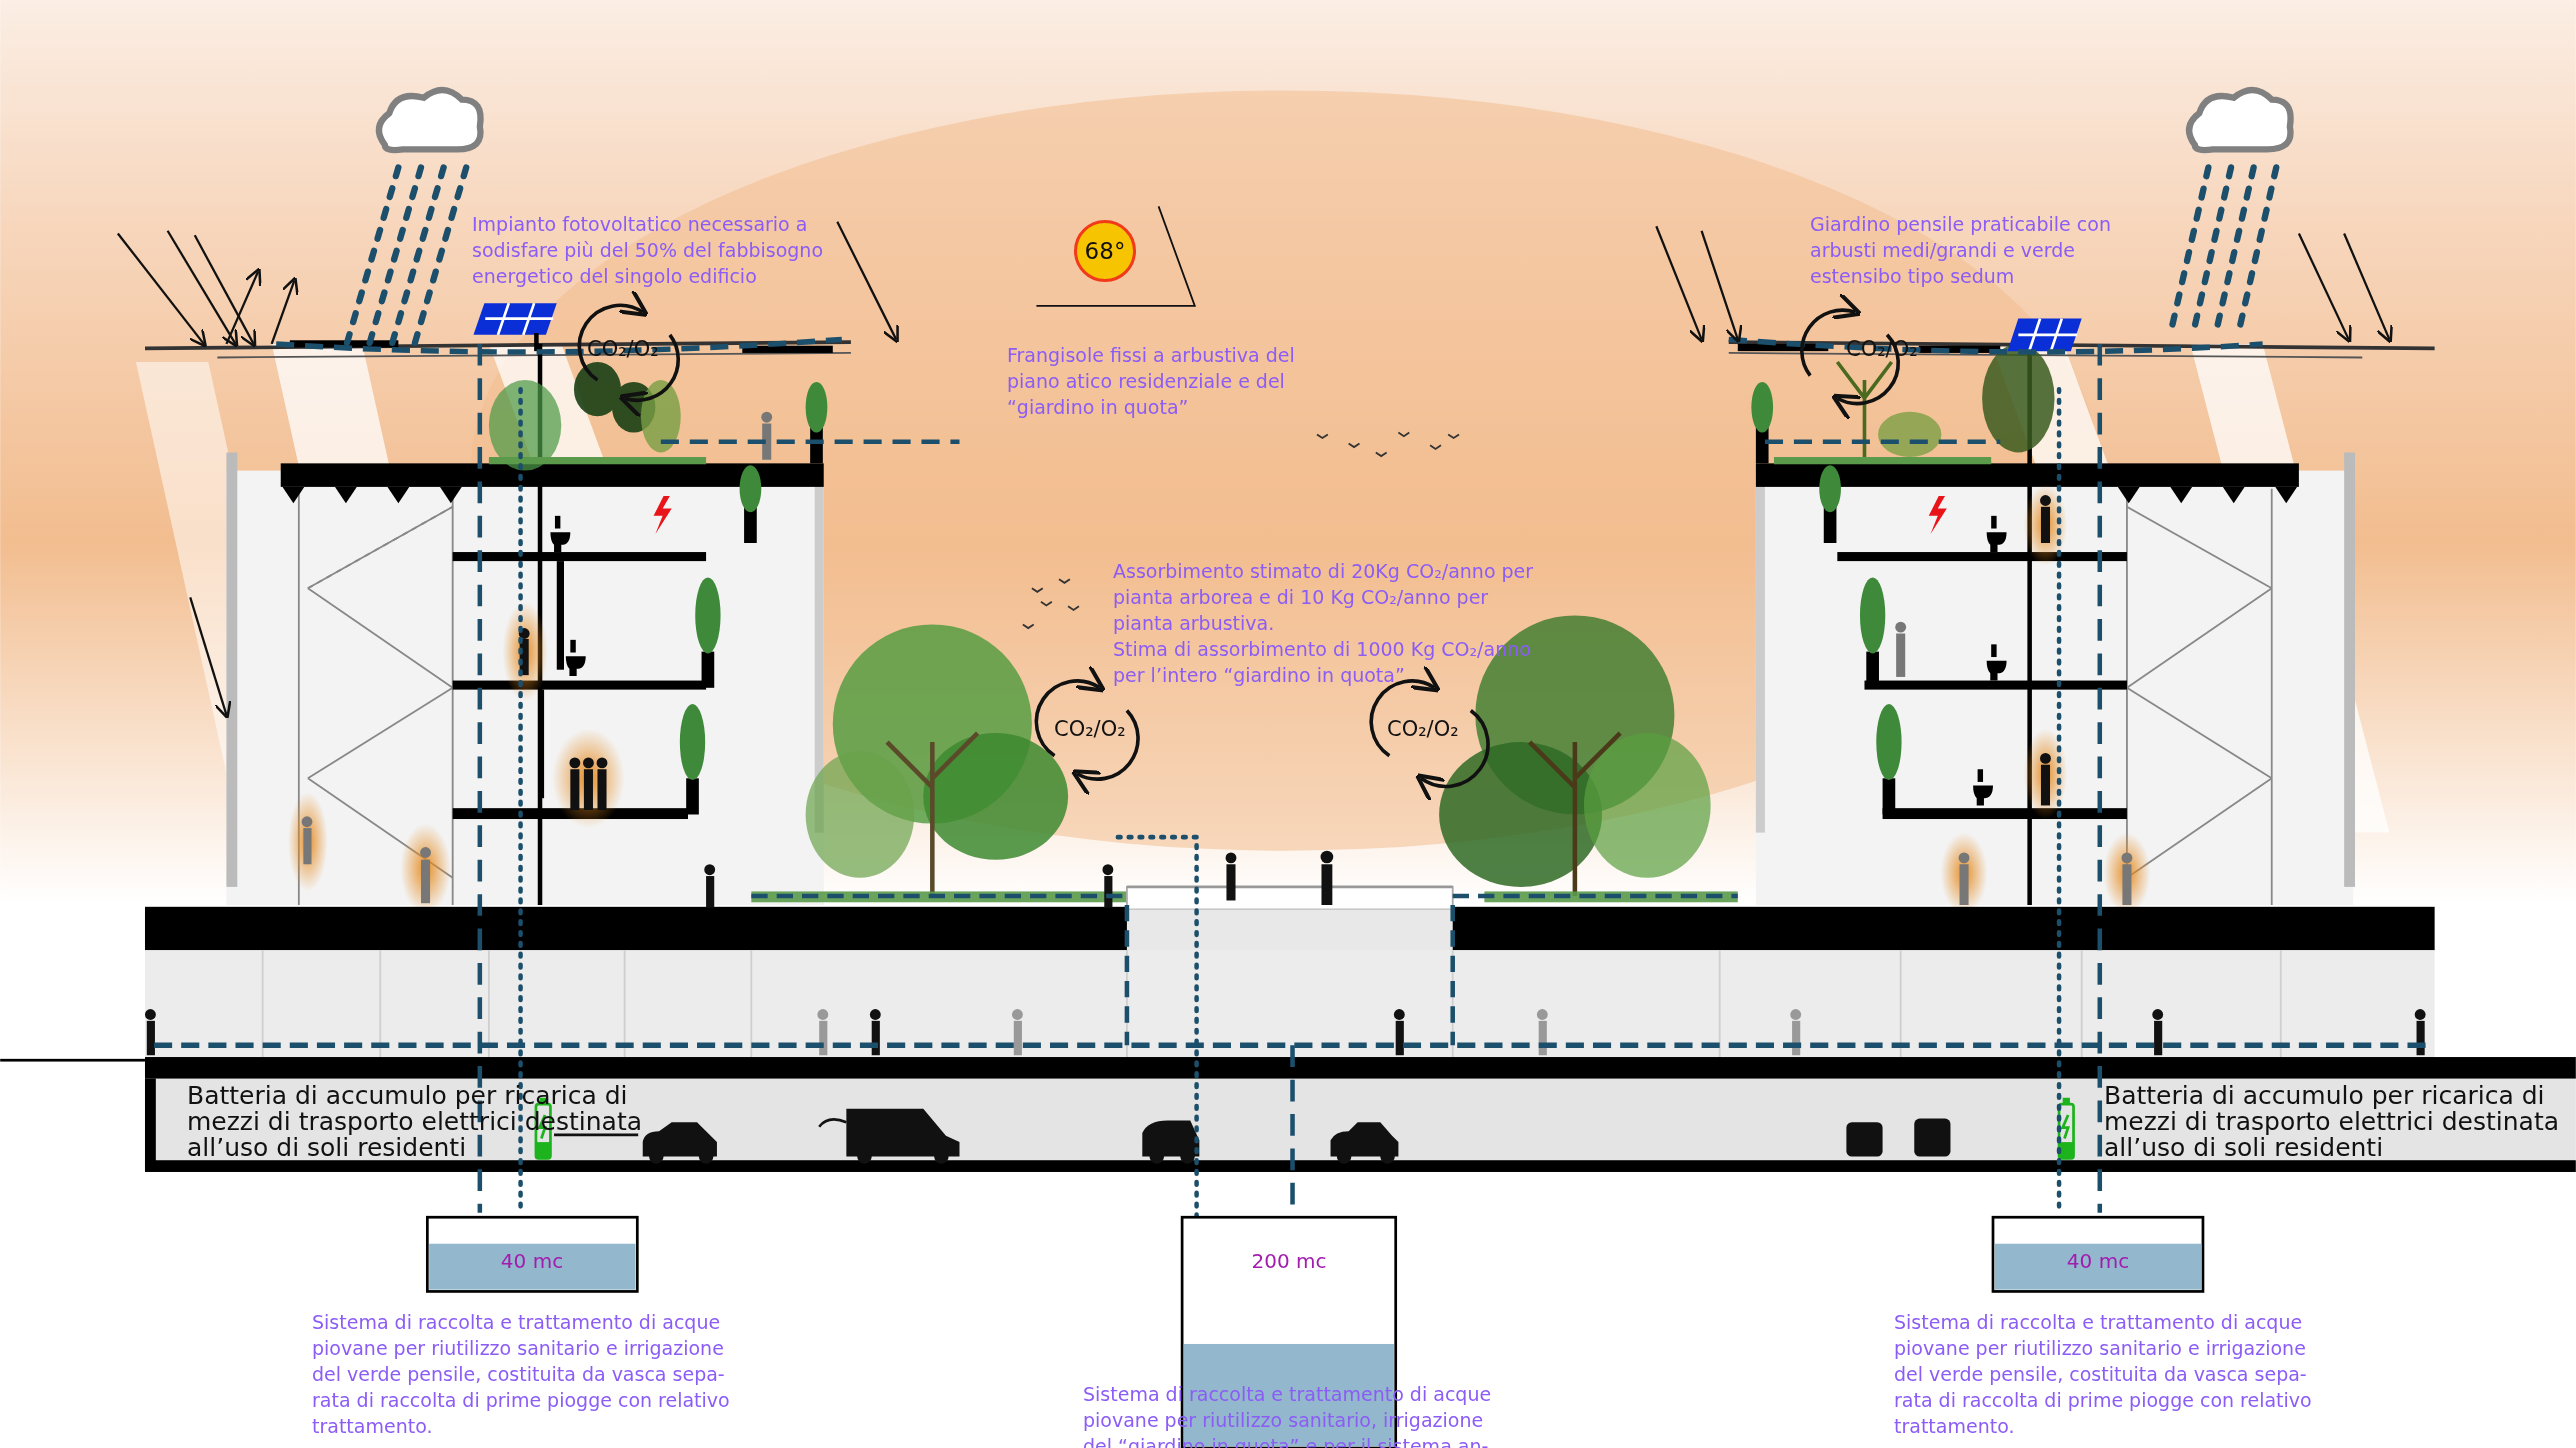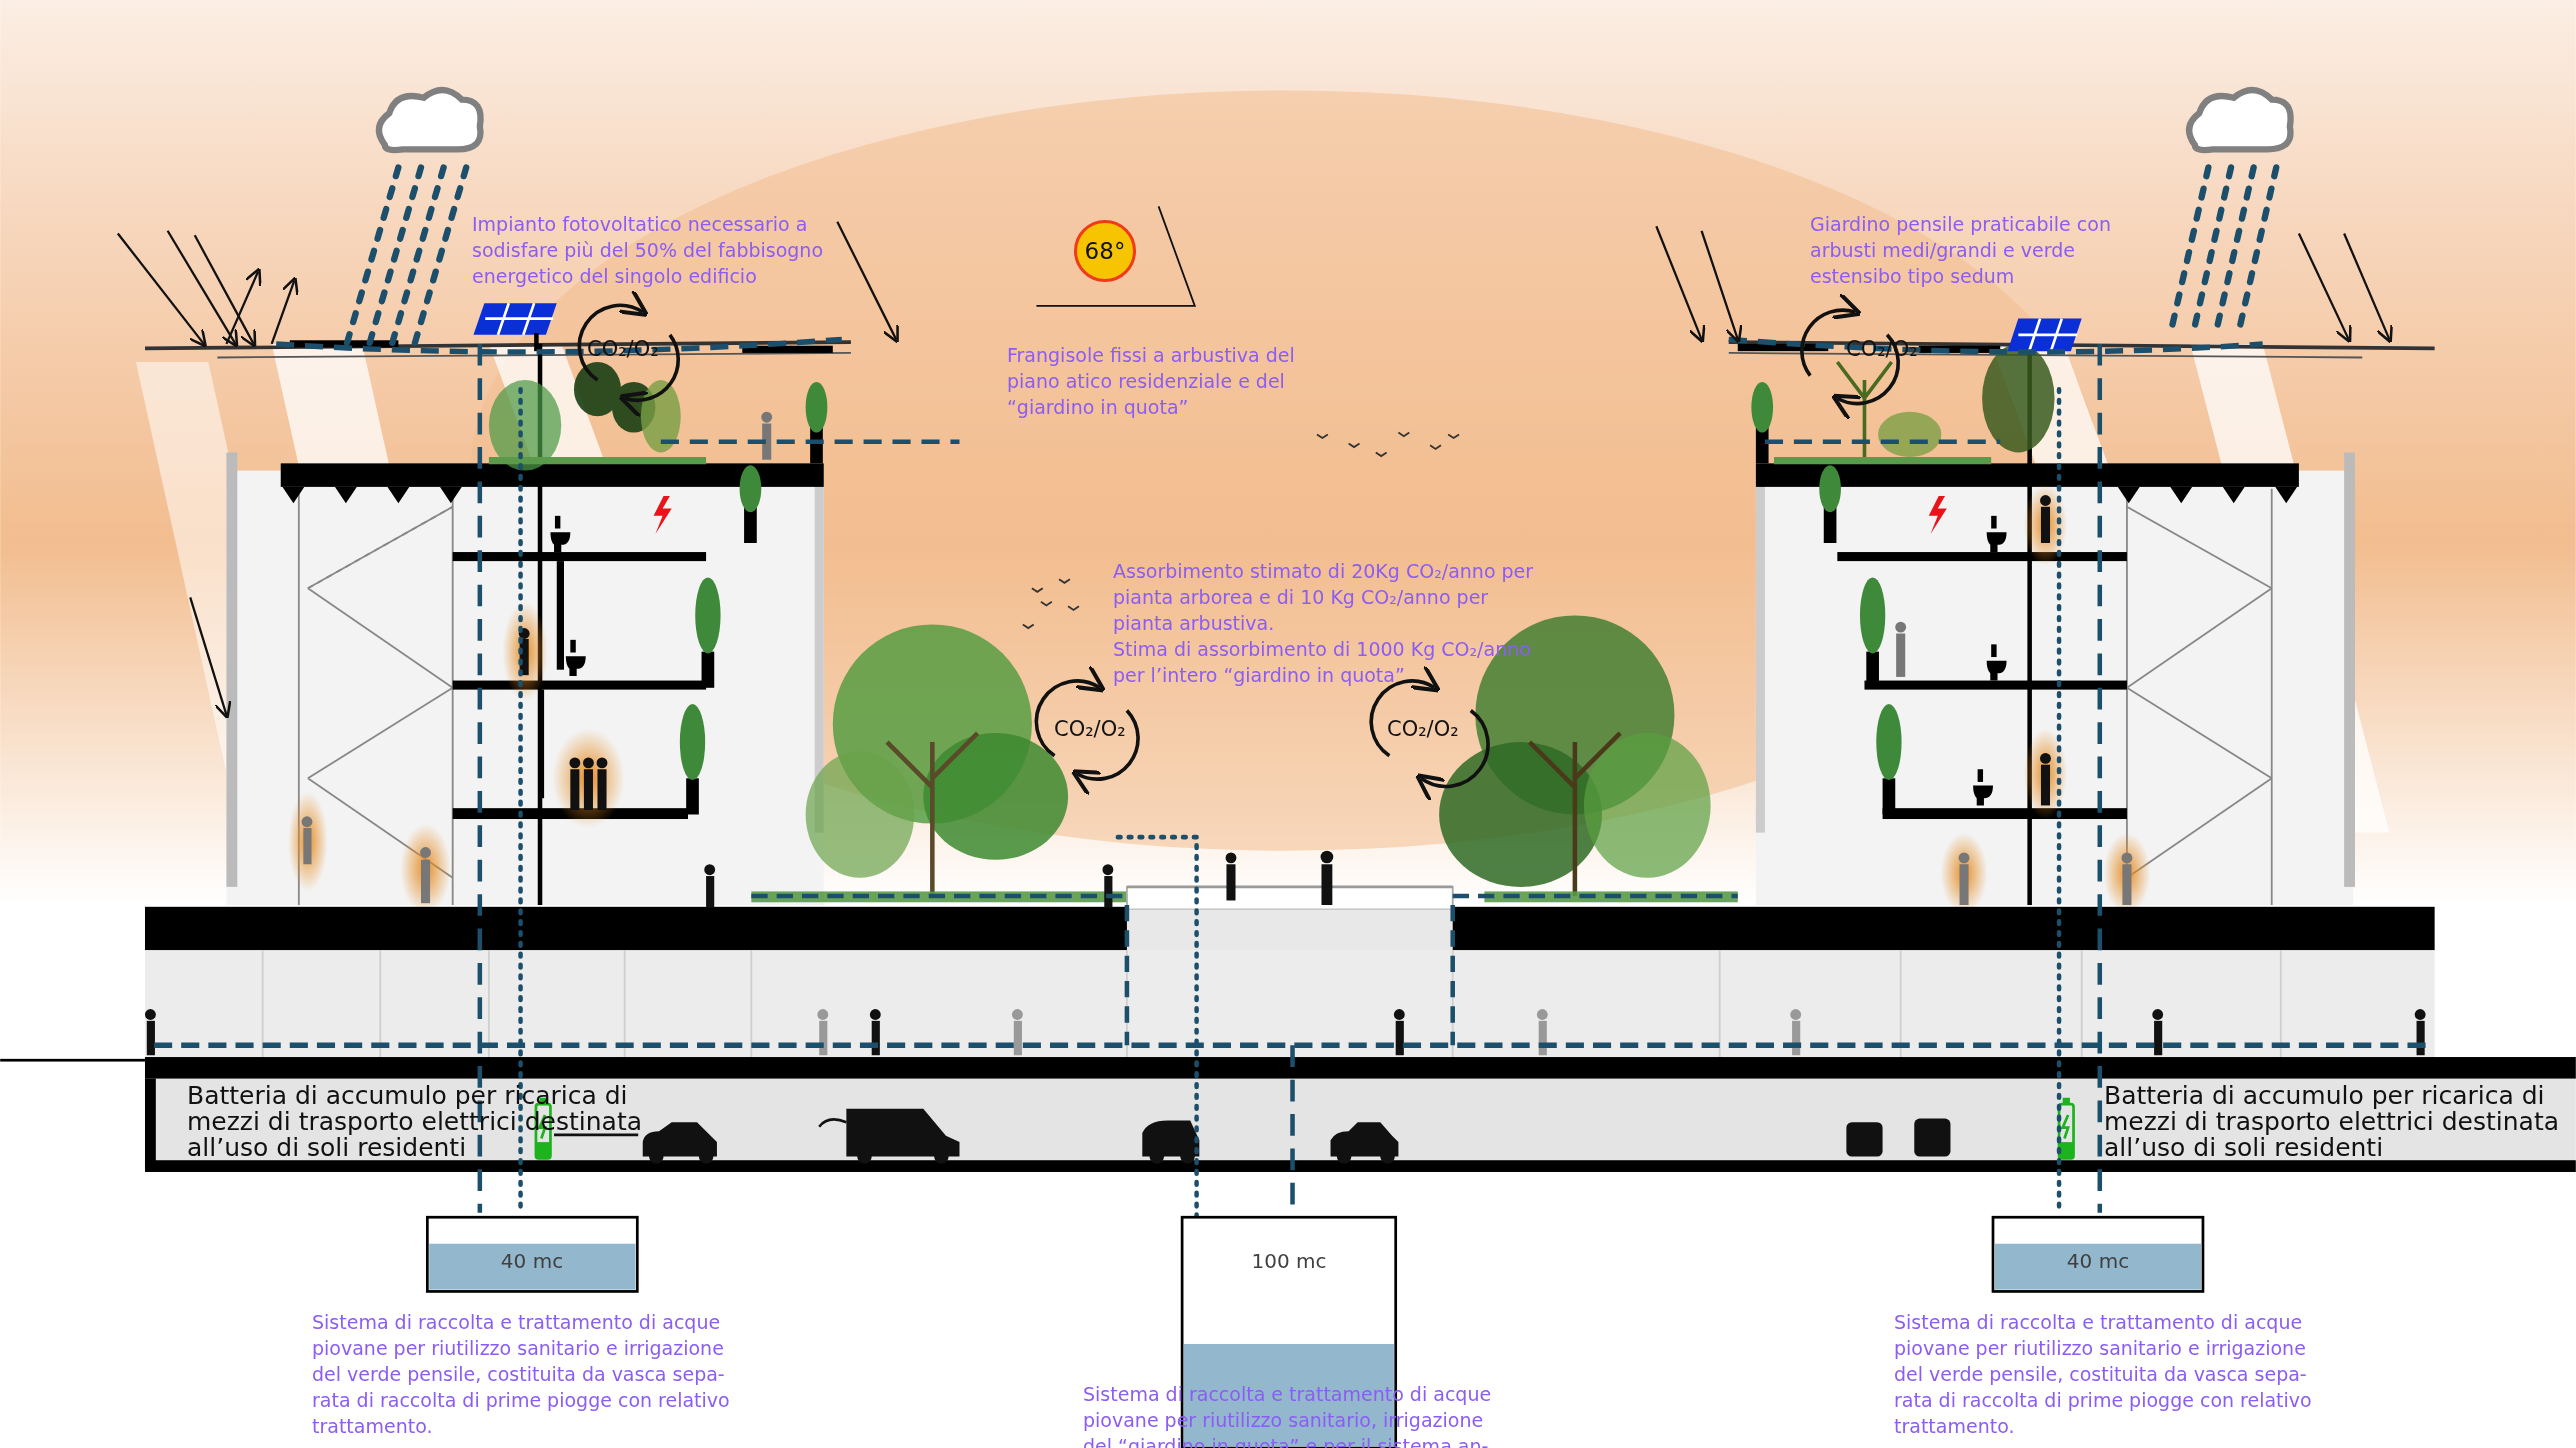--- a/index.html
+++ b/index.html
@@ -1,19 +1,19 @@
 <!DOCTYPE html>
 <html style="font-size:14.5px"><head>
 <meta charset="utf-8">
 <style>
   html, body { margin:0; padding:0; }
   body { width:2576px; height:1448px; overflow:hidden; background:#ffffff; position:relative; font-family:"DejaVu Sans", sans-serif; }
   #stage { position:absolute; left:0; top:0; width:2576px; height:1448px; }
   .label { position:absolute; color:#8b5cf6; font-family:"DejaVu Sans", sans-serif; font-size:19px; line-height:26px; white-space:pre-line; }
-  .tank-label { position:absolute; font-family:"DejaVu Sans", sans-serif; font-size:20px; color:#404040; text-align:center; }
+  .tank-label { position:absolute; font-family:"DejaVu Sans", sans-serif; font-size:20px; color:#a21caf; text-align:center; }
   .sun { position:absolute; left:1074px; top:220px; width:62px; height:62px; border-radius:50%; background:#f6c400; border:3.6px solid #f03a1a; display:flex; align-items:center; justify-content:center; font-size:23px; color:#111; box-sizing:border-box; }
   .co2 { position:absolute; font-family:"DejaVu Sans", sans-serif; font-size:21px; color:#111; }
   .garage-label { position:absolute; font-size:25px; line-height:26px; color:#111; white-space:pre-line; }
 </style>
 </head>
 <body>
 
 <svg id="stage" viewBox="0 0 2846 1600" xmlns="http://www.w3.org/2000/svg">
   <defs>
     <linearGradient id="skyGrad" x1="0" y1="0" x2="0" y2="1">
@@ -435,21 +435,21 @@
 estensibo tipo sedum</div>
 
 <div class="garage-label" style="left:187px;top:1083px;">Batteria di accumulo per ricarica di
 mezzi di trasporto elettrici destinata
 all’uso di soli residenti</div>
 <div class="garage-label" style="left:2104px;top:1083px;">Batteria di accumulo per ricarica di
 mezzi di trasporto elettrici destinata
 all’uso di soli residenti</div>
 
 <div class="tank-label" style="left:427px;top:1249px;width:210px;">40 mc</div>
-<div class="tank-label" style="left:1182px;top:1249px;width:214px;">100 mc</div>
+<div class="tank-label" style="left:1182px;top:1249px;width:214px;">200 mc</div>
 <div class="tank-label" style="left:1993px;top:1249px;width:210px;">40 mc</div>
 
 <div class="label" style="left:312px;top:1309px;">Sistema di raccolta e trattamento di acque
 piovane per riutilizzo sanitario e irrigazione
 del verde pensile, costituita da vasca sepa-
 rata di raccolta di prime piogge con relativo
 trattamento.</div>
 <div class="label" style="left:1083px;top:1381px;">Sistema di raccolta e trattamento di acque
 piovane per riutilizzo sanitario, irrigazione
 del “giardino in quota” e per il sistema an-</div>

